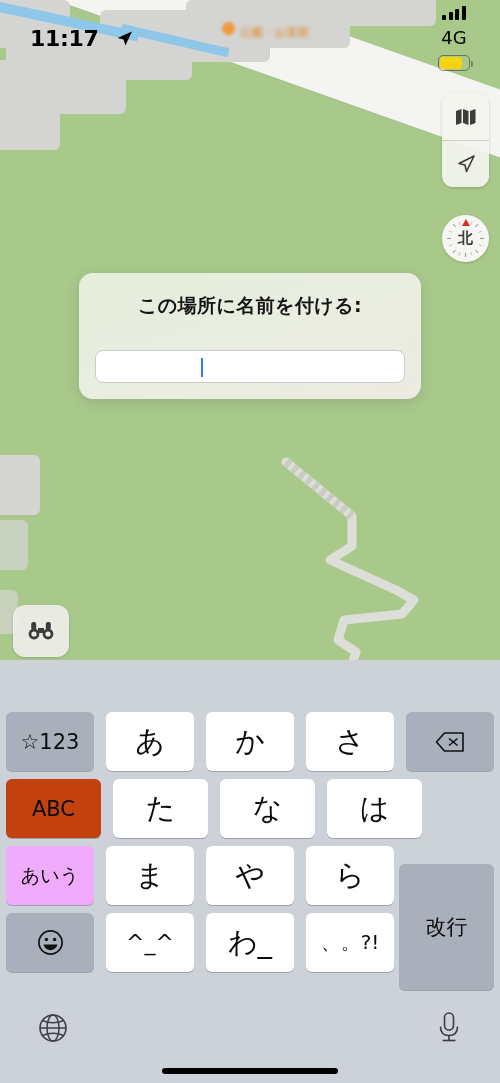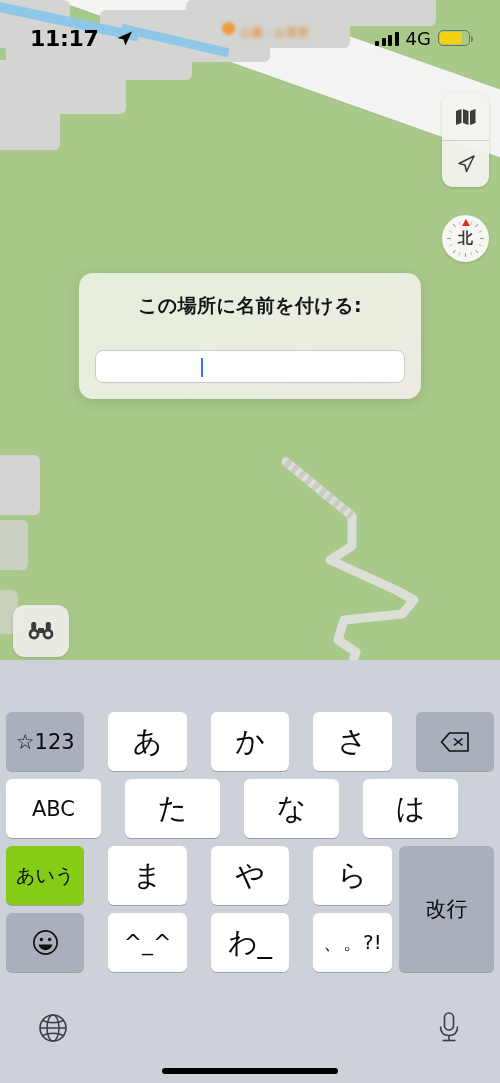--- a/index.html
+++ b/index.html
@@ -110,21 +110,21 @@
     position:absolute; left:0; top:0; width:500px; height:58px;
     display:flex; align-items:center; z-index:30;
     padding:18px 30px 0 30px;
   }
   .sb-time {
     font-size:22px; font-weight:600; color:#000;
     font-family:"DejaVu Sans", sans-serif;
     letter-spacing:-.3px;
   }
   .sb-left { display:flex; align-items:center; gap:17px; }
-  .sb-right { margin-left:auto; display:flex; align-items:center; gap:7px; }
+  .sb-right { margin-left:auto; display:flex; align-items:center; gap:7px;flex-direction:column; }
   .sb-4g {
     font-size:18px; color:#000; font-weight:500;
     font-family:"DejaVu Sans", sans-serif;
   }
   .bars { display:flex; align-items:flex-end; gap:2.5px; height:15px; }
   .bars i { width:4px; background:#000; border-radius:1px; display:block; }
   .bars i:nth-child(1){ height:5px; }
   .bars i:nth-child(2){ height:8px; }
   .bars i:nth-child(3){ height:11px; }
   .bars i:nth-child(4){ height:14px; }
@@ -180,45 +180,46 @@
   .dlg-btn.primary { font-weight:700; }
   .dlg-divider { width:.5px; background:rgba(120,125,112,.35); }
 
   
   #keyboard {
     position:absolute; left:0; top:660px; width:500px; height:423px;
     background:#cdd1d8; z-index:50;
   }
   .kb-predict { height:52px; width:100%; }
   .kb-rows { position:relative; padding:0 6px; }
-  .kb-row { display:flex; gap:24px; margin-bottom:8px; height:59px; }
+  .kb-row { display:flex; gap:12px; margin-bottom:8px; height:59px; }
   .key {
     border-radius:6px;
     display:flex; align-items:center; justify-content:center;
     font-family:"DejaVu Sans", sans-serif;
     color:#0b0b0b;
     box-shadow:0 1px 0 rgba(100,105,115,.45);
     cursor:pointer; user-select:none;
   }
   .key.kana { background:#ffffff; font-size:29px; width:95px; }
   .key.func { background:#a9b0bb; font-size:21px; width:95px; }
-  .key.func-light { background:#ffffff; font-size:21px; }
-  .key.func-white { background:#84cc16; font-size:19px; }
+  .key.func-light { background:#c2410c; font-size:21px; }
+  .key.func-white { background:#f0abfc; font-size:19px; }
   .key.small { font-size:20px; }
   .key.sym { font-size:22px; }
   .key-right { width:95px; }
   .kb-right-col {
     position:absolute; right:6px; top:0; width:95px;
   }
   .key-return {
     height:126px; background:#a9b0bb; border-radius:6px;
     display:flex; align-items:center; justify-content:center;
     font-size:21px; color:#0b0b0b; cursor:pointer;
     font-family:"DejaVu Sans", sans-serif;
     box-shadow:0 1px 0 rgba(100,105,115,.45);
+    margin-top:18px;
   }
   .kb-bottom {
     position:absolute; left:0; bottom:0; width:500px; height:88px;
   }
   .kb-globe { position:absolute; left:38px; top:18px; cursor:pointer; }
   .kb-mic { position:absolute; right:38px; top:16px; cursor:pointer; }
   .home-indicator {
     position:absolute; left:50%; margin-left:-88px; bottom:9px;
     width:176px; height:6px; border-radius:3px; background:#000;
     cursor:pointer;

